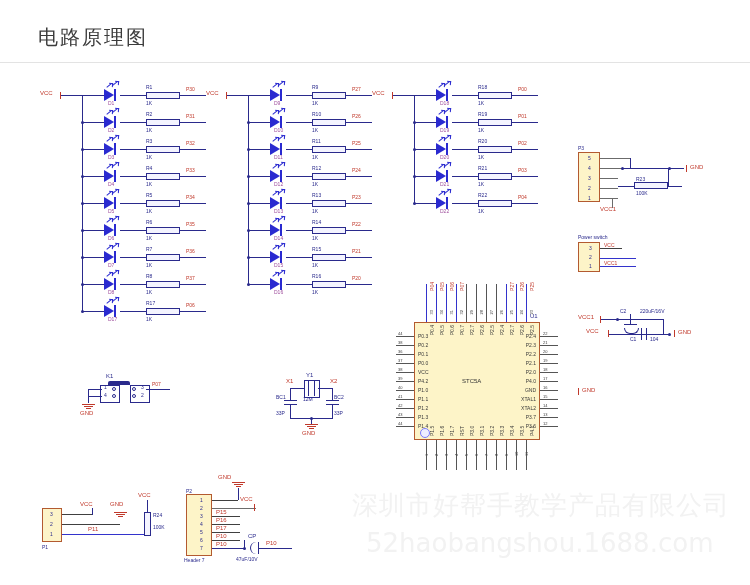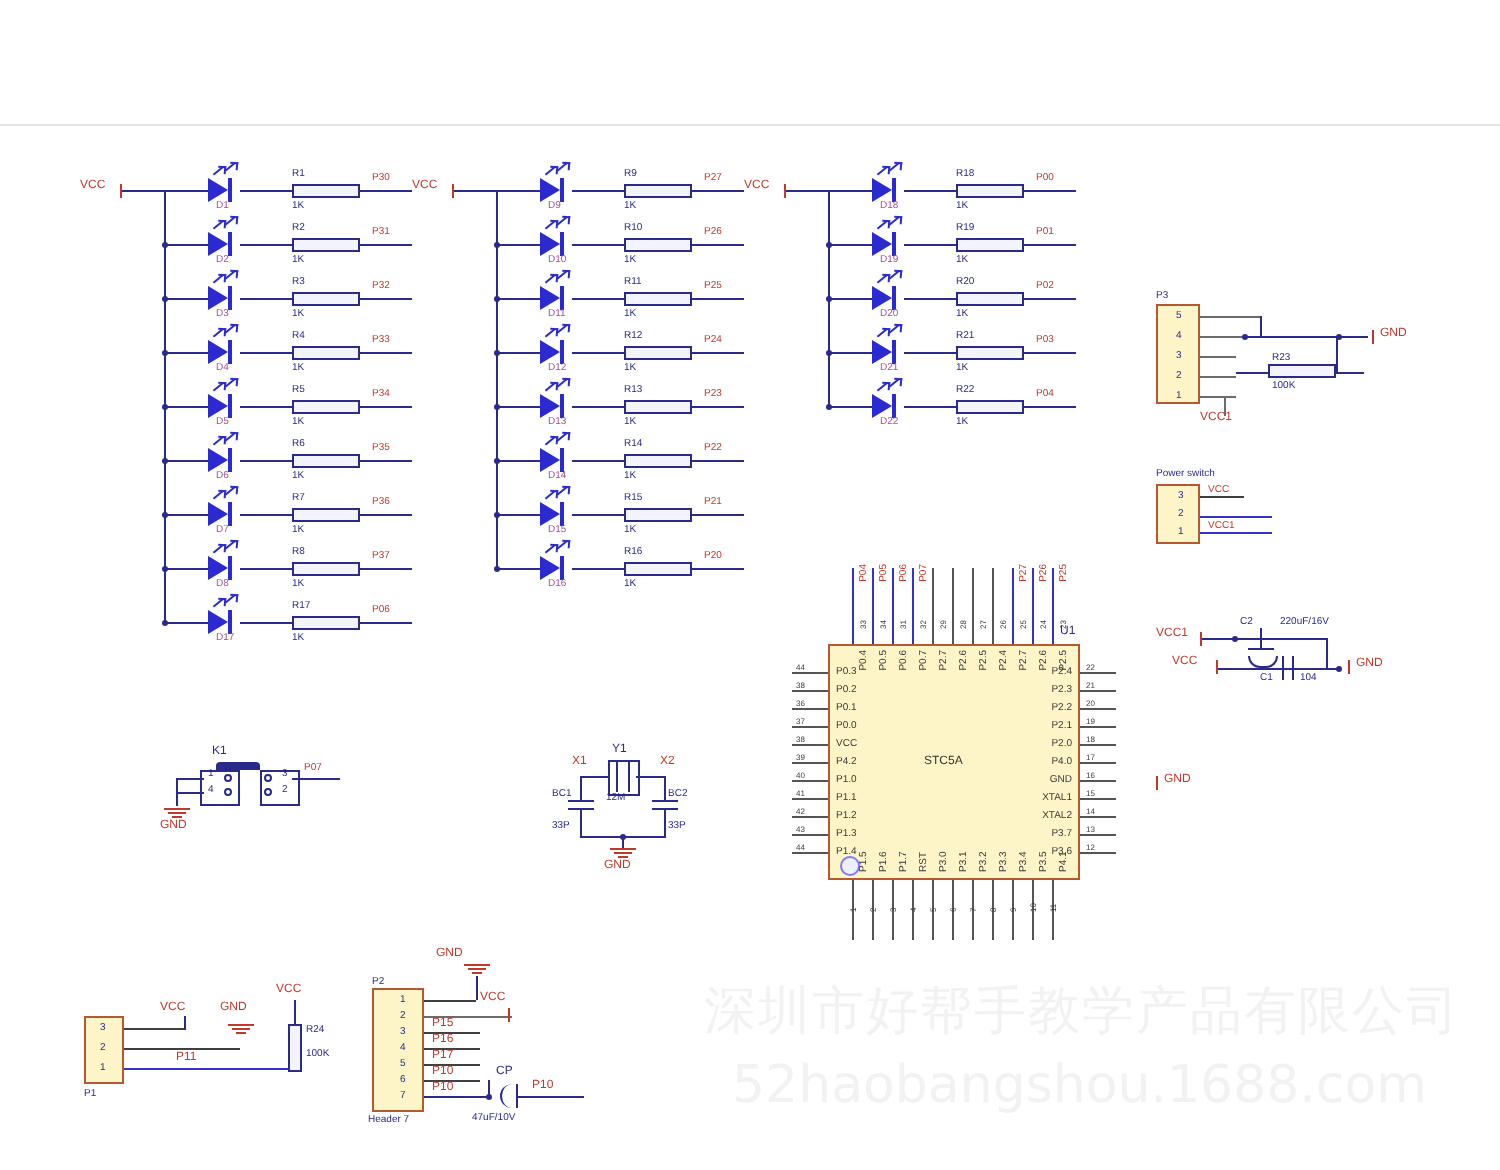--- a/index.html
+++ b/index.html
@@ -74,20 +74,21 @@
   .xtal{position:absolute;border:1px solid #2a2a8c;background:#fff;}
   
   .sw{position:absolute;border:1px solid #2a2a8c;}
   .pad{position:absolute;width:4px;height:4px;border:1px solid #2a2a8c;border-radius:50%;box-sizing:border-box;}
 </style>
 </head>
 <body>
 
 <div id="sheet">
 
+  <div class="title">电路原理图</div>
   <div class="rule"></div>
 
   <div class="wm wm1">深圳市好帮手教学产品有限公司</div>
   <div class="wm wm2">52haobangshou.1688.com</div>
 
   <div id="bank1">
       <div class="port" style="left:40px;top:90px;">VCC</div>
       <div class="porttick" style="left:60px;top:92px;"></div>
       <div class="wire wireh" style="left:61px;top:95px;width:21px;"></div>
       <div class="wire wirev" style="left:82px;top:95px;height:216px;"></div>

